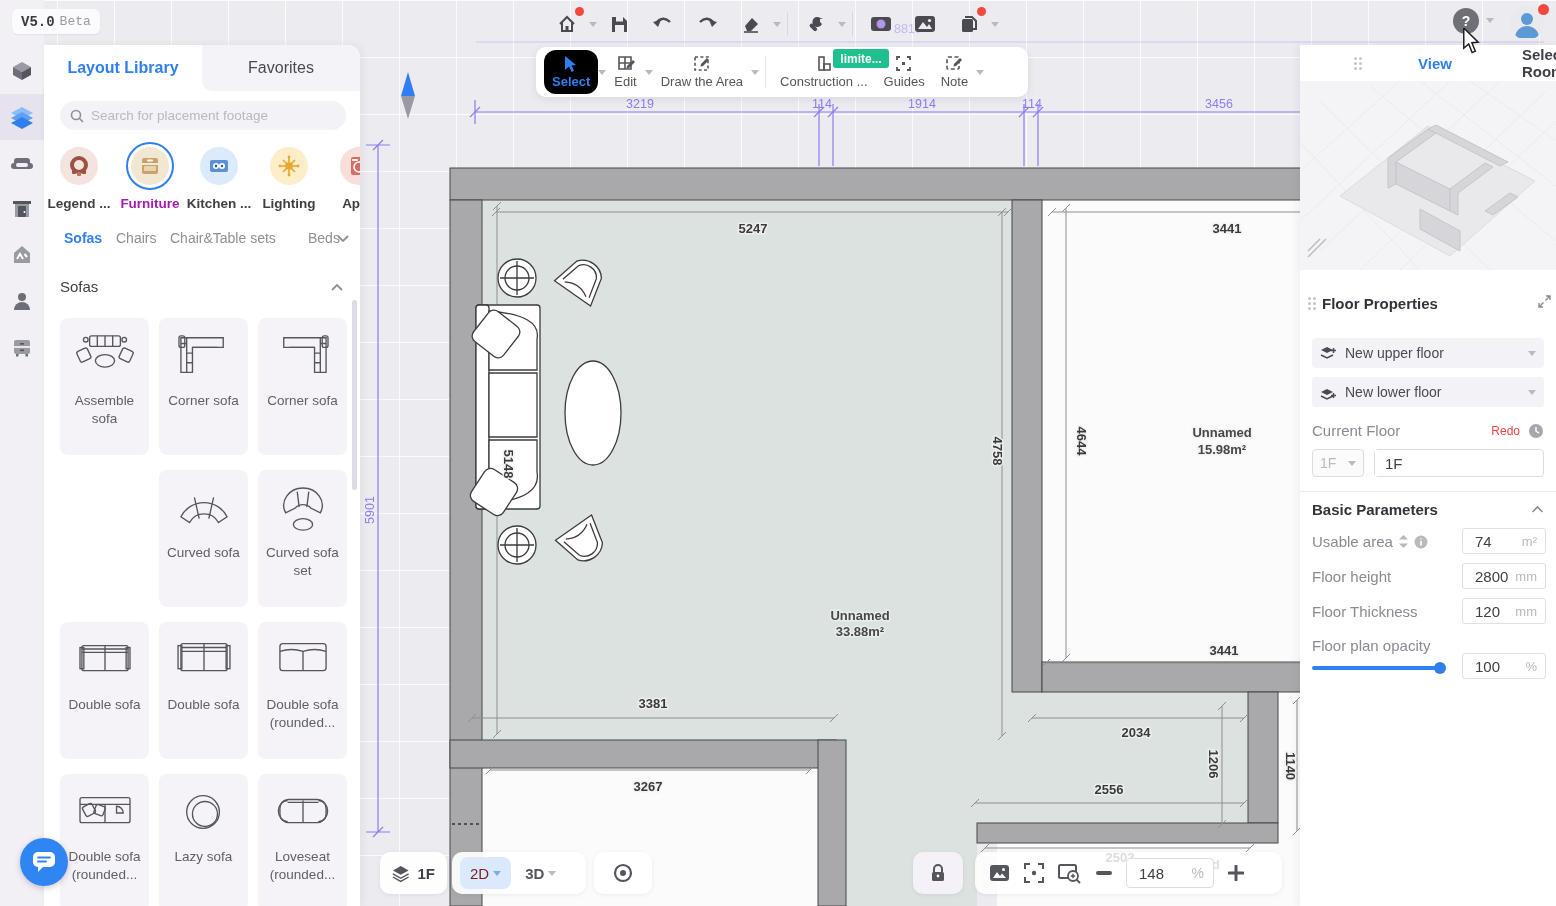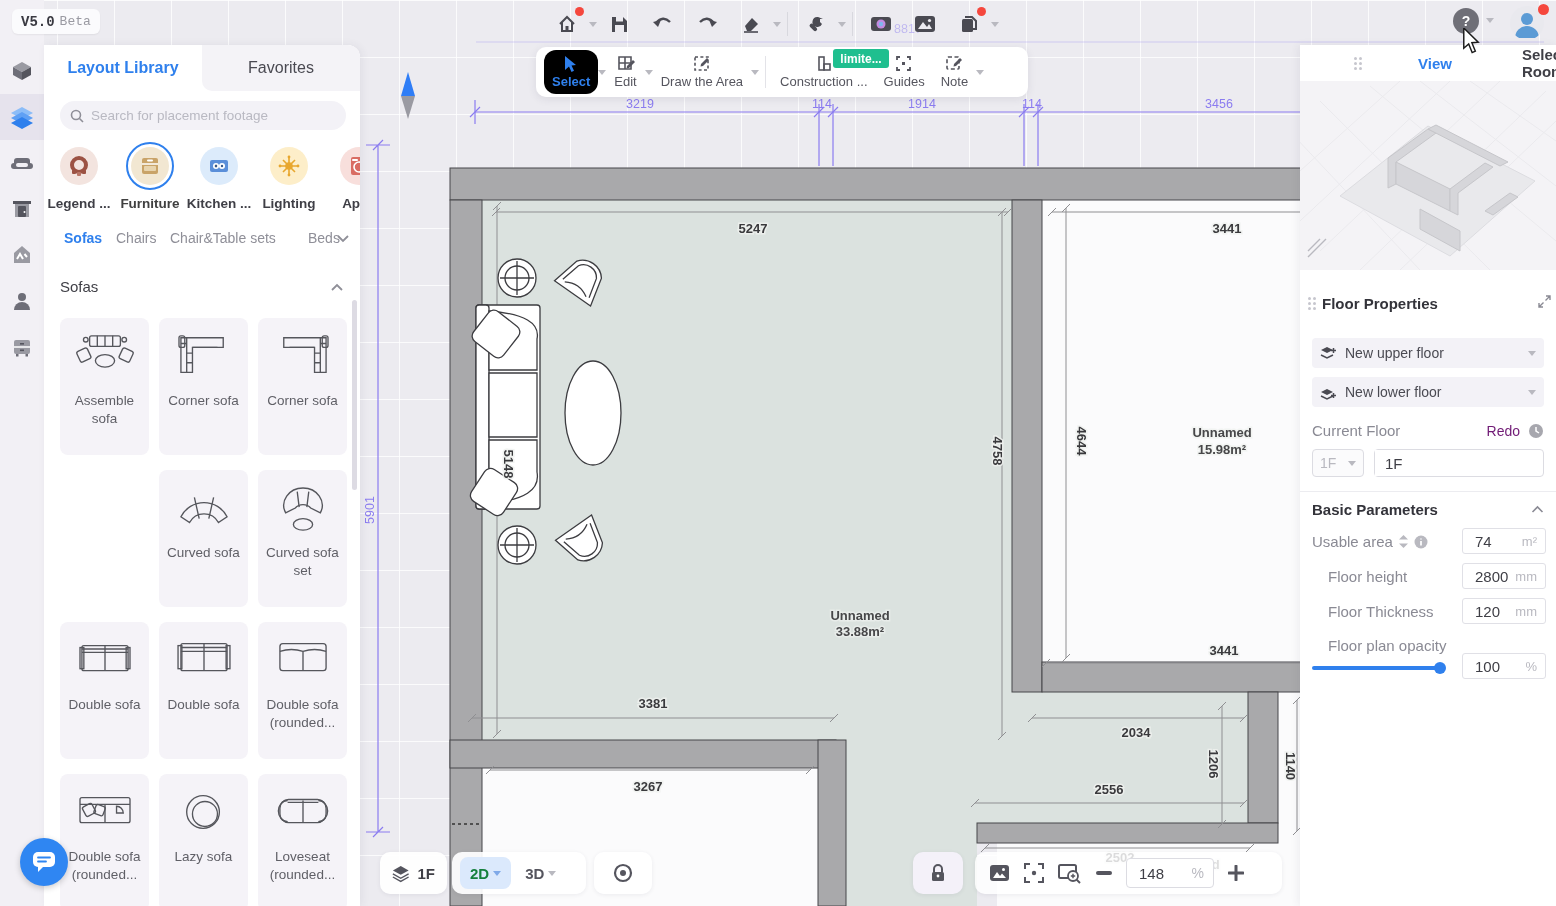--- a/index.html
+++ b/index.html
@@ -42,21 +42,21 @@
   .lp-search { position:absolute; left:16px; top:56px; width:286px; height:29px; background:#f3f2f7;
     border-radius:15px; display:flex; align-items:center; padding:0 10px; gap:7px; }
   .lp-search input { border:none; outline:none; background:transparent; font-size:13.5px;
     color:#5a5a62; width:240px; font-family:Liberation Sans, sans-serif; }
   .lp-search input::placeholder { color:#b9b9c2; }
   .cat { position:absolute; width:70px; text-align:center; }
   .cat .circ { width:38px; height:38px; border-radius:50%; margin:0 auto;
     display:flex; align-items:center; justify-content:center; }
   .cat .circ.ring { outline:2px solid #2f80ed; outline-offset:3px; }
   .cat .lbl { margin-top:11px; font-size:13.5px; font-weight:700; color:#3f3f46; white-space:nowrap; }
-  .cat .lbl.blue { color:#404040; }
+  .cat .lbl.blue { color:#a21caf; }
   .subtab { position:absolute; top:185px; font-size:14px; color:#8f8f98; white-space:nowrap; }
   .subtab.active { color:#2f80ed; font-weight:700; }
   .sec-head { position:absolute; left:16px; top:233px; width:284px; display:flex;
     justify-content:space-between; align-items:center; font-size:15px; color:#3f3f46; }
   .card { position:absolute; width:89px; height:137px; background:#f5f3f8; border-radius:8px;
     display:flex; flex-direction:column; align-items:center; }
   .card svg { margin-top:14px; }
   .card .clbl { margin-top:10px; font-size:13.5px; color:#5f5f66; text-align:center; line-height:1.3; padding:0 2px; }
   .lp-scroll { position:absolute; right:3px; top:255px; width:5px; height:190px; background:#dddbe3; border-radius:3px; }
 
@@ -88,21 +88,21 @@
   .dots { display:grid; grid-template-columns:3px 3px; grid-gap:2px; }
   .dots i { width:3px; height:3px; background:#c6c6ce; border-radius:50%; }
   .rp-btn { position:absolute; left:12px; width:232px; height:30px; background:#f3f2f7; border-radius:4px;
     display:flex; align-items:center; padding:0 8px; gap:8px; }
   .rp-btn .bt { font-size:14px; color:#4a4a52; flex:1; }
   .pfield { position:absolute; width:84px; height:26px; border:1px solid #e0e0e6; border-radius:3px;
     background:#fff; display:flex; align-items:center; }
   .pfield input { width:46px; border:none; outline:none; font-size:15px; color:#3f3f46;
     padding-left:12px; font-family:"Liberation Sans",sans-serif; background:transparent; }
   .pfield .unit { font-size:13px; color:#b9b9c0; margin-left:auto; padding-right:8px; }
-  .plabel { position:absolute; left:28px; font-size:15px; color:#8a8a94; }
+  .plabel { position:absolute; left:12px; font-size:15px; color:#8a8a94; }
 
   
   .bbox { position:absolute; top:852px; height:42px; background:rgba(255,255,255,.92); border-radius:10px;
     display:flex; align-items:center; z-index:30; box-shadow:0 1px 4px rgba(50,50,80,.08); }
   .bt-lbl { font-size:15px; font-weight:700; color:#3f3f46; }
 
   #chat-fab { left:20px; top:838px; width:48px; height:48px; border-radius:50%; background:#2f86f2;
     display:flex; align-items:center; justify-content:center; z-index:50; box-shadow:0 2px 6px rgba(0,0,0,.2); }
 
   #help-circ { left:1453px; top:8px; width:26px; height:26px; border-radius:50%; background:#6f6f77;
@@ -675,21 +675,21 @@
           <polygon points="7,4 13,7 7,10 1,7" fill="#4a4a52"></polygon>
           <path d="M1,11 L7,14 L13,11" fill="none" stroke="#4a4a52" stroke-width="1.5"></path>
           <path d="M13.5,8 V13 M11,10.5 H16" stroke="#4a4a52" stroke-width="1.5"></path>
         </svg>
       <span class="bt">New lower floor</span>
       <span class="caret"></span>
     </div>
 
     <div class="abs" style="left:12px;top:377px;width:232px;display:flex;align-items:center">
       <span style="font-size:15px;color:#8a8a94">Current Floor</span>
-      <span style="margin-left:auto;font-size:14px;color:#701a75">Redo</span>
+      <span style="margin-left:auto;font-size:12px;color:#ef4444">Redo</span>
       <svg style="margin-left:8px" width="16" height="16" viewBox="0 0 16 16">
           <circle cx="8" cy="8" r="7" fill="#a7a7ae"></circle>
           <path d="M8,4 V8 L11,10" stroke="#fff" stroke-width="1.5" fill="none"></path>
         </svg>
     </div>
 
     <div class="abs" style="left:12px;top:404px;width:52px;height:28px;border:1px solid #dcdce2;border-radius:4px;display:flex;align-items:center;padding:0 7px;background:#fbfbfc">
       <span style="font-size:14px;color:#b9b9c0">1F</span>
       <span class="caret" style="margin-left:auto"></span>
     </div>
@@ -746,21 +746,21 @@
 
   <div class="bbox" style="left:380px;width:67px;padding:0 12px;gap:8px">
     <svg width="20" height="19" viewBox="0 0 20 19">
         <polygon points="10,1 19,6 10,11 1,6" fill="#55555e"></polygon>
         <path d="M1,10 L10,15 L19,10 M1,13.5 L10,18.5 L19,13.5" fill="none" stroke="#55555e" stroke-width="1.6"></path>
       </svg>
     <span class="bt-lbl">1F</span>
   </div>
   <div class="bbox" style="left:452px;width:134px;padding:0 8px;gap:4px">
     <div style="display:flex;align-items:center;gap:4px;background:#dbe9fc;border-radius:8px;height:32px;padding:0 10px">
-      <span style="font-size:15px;font-weight:700;color:#15803d">2D</span>
+      <span style="font-size:15px;font-weight:400;color:#7f1d1d">2D</span>
       <span class="caret" style="border-top-color:#7fa9e8"></span>
     </div>
     <div style="display:flex;align-items:center;gap:4px;height:32px;padding:0 10px">
       <span style="font-size:15px;font-weight:700;color:#55555e">3D</span>
       <span class="caret"></span>
     </div>
   </div>
   <div class="bbox" style="left:594px;width:58px;justify-content:center">
     <svg width="20" height="20" viewBox="0 0 20 20">
         <circle cx="10" cy="10" r="8" fill="none" stroke="#55555e" stroke-width="2.2"></circle>

